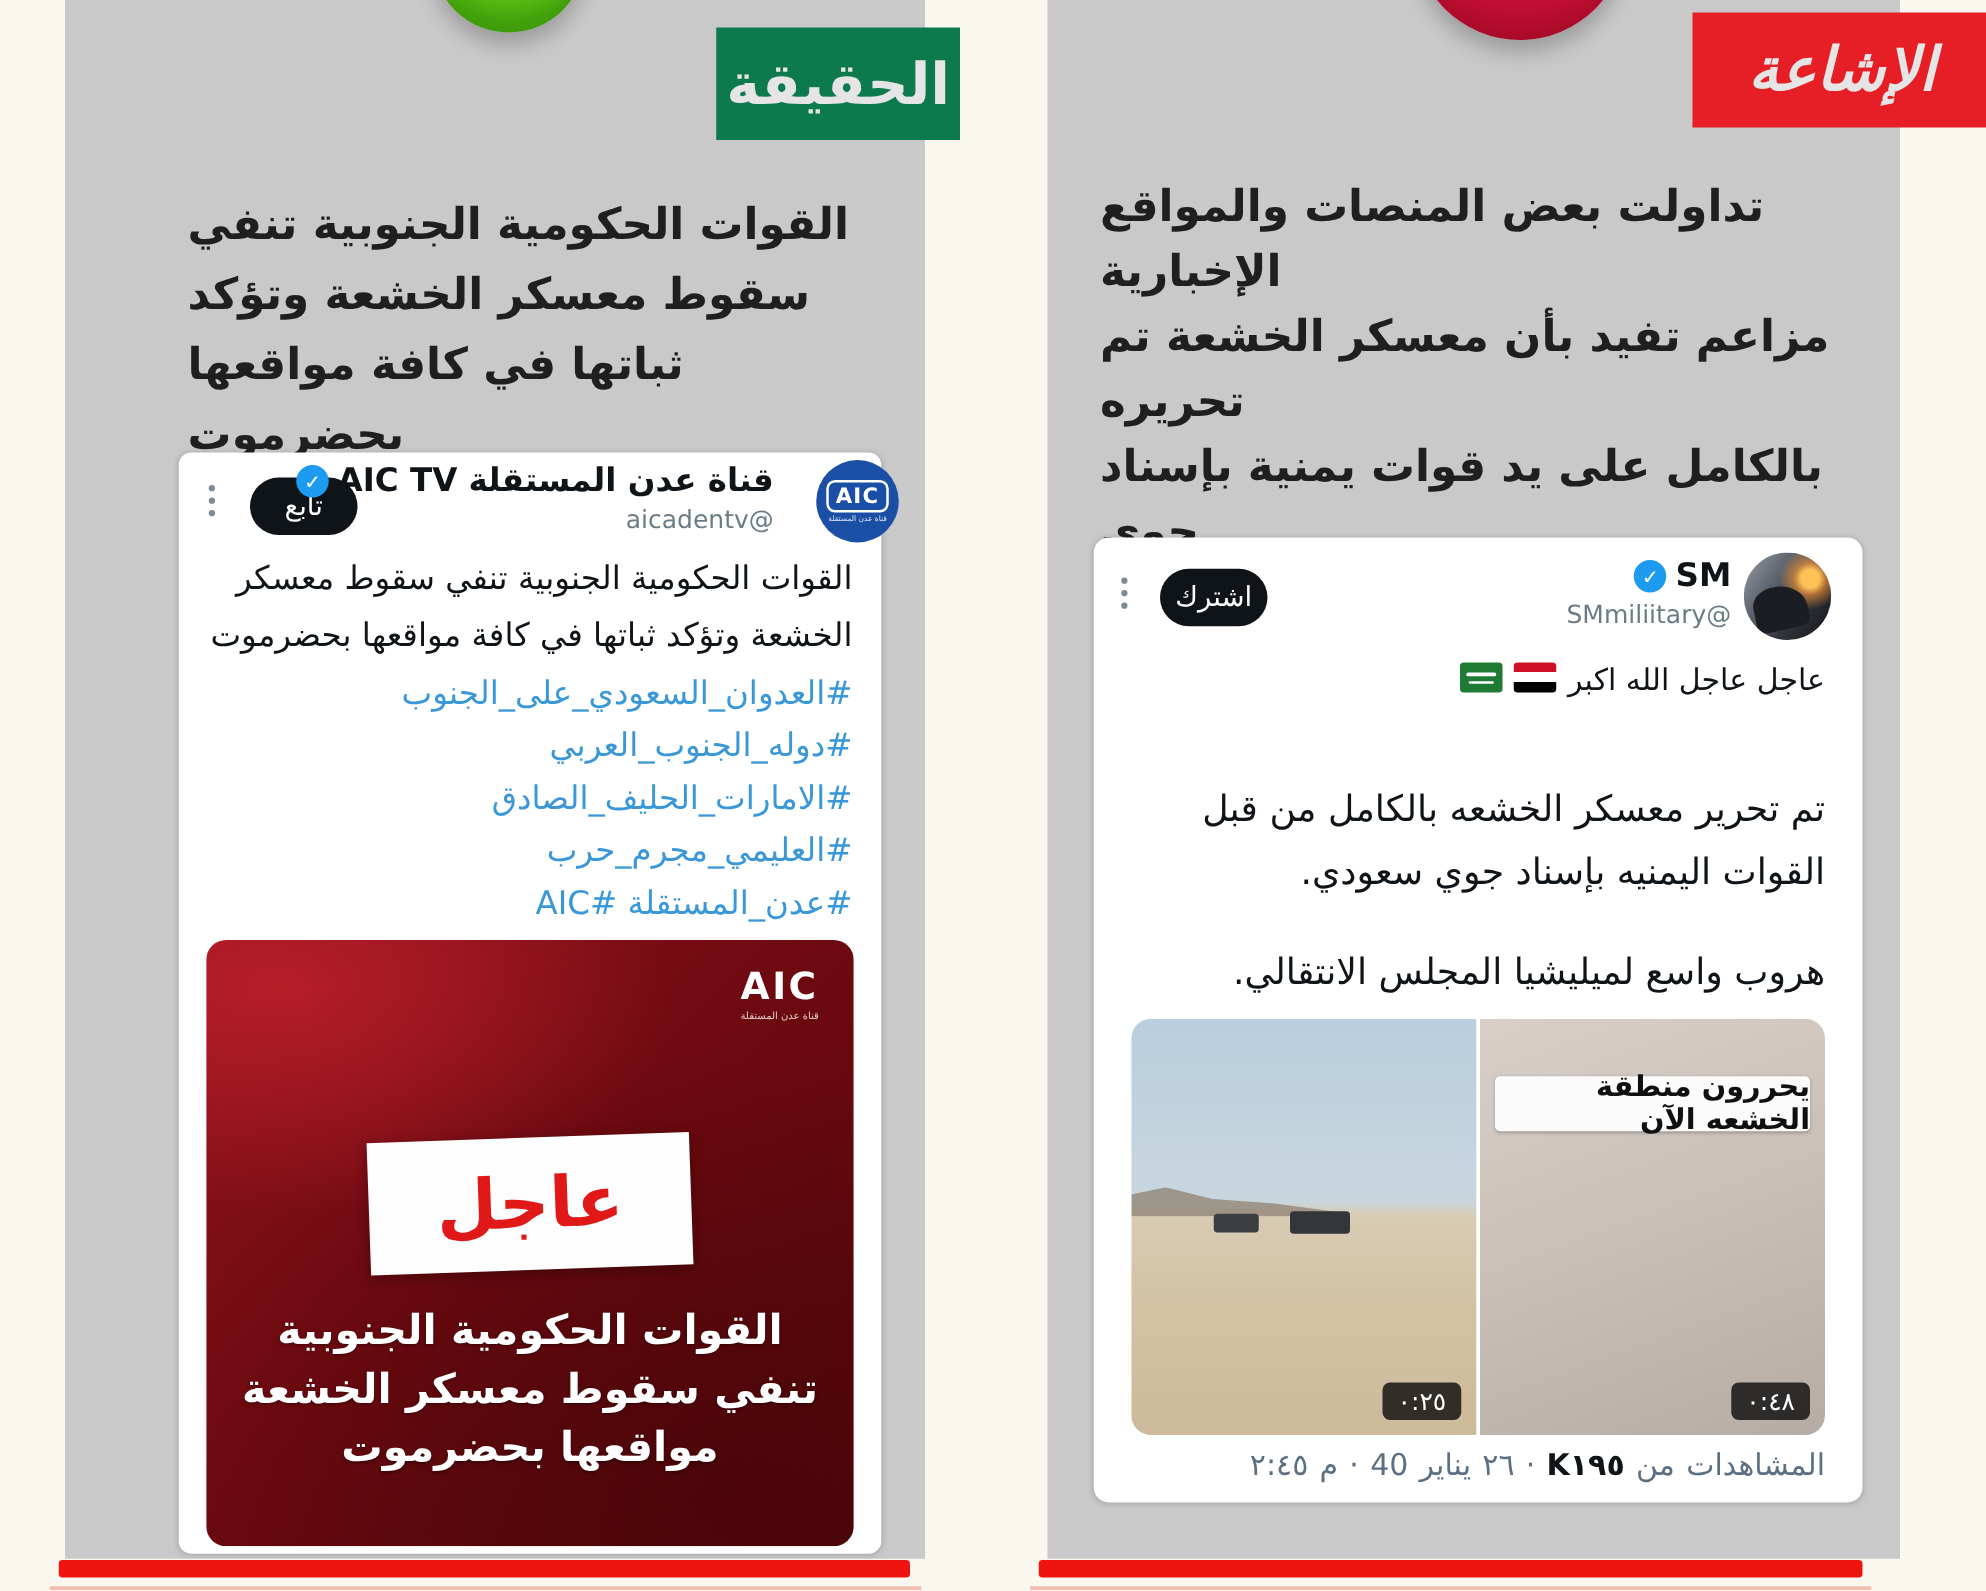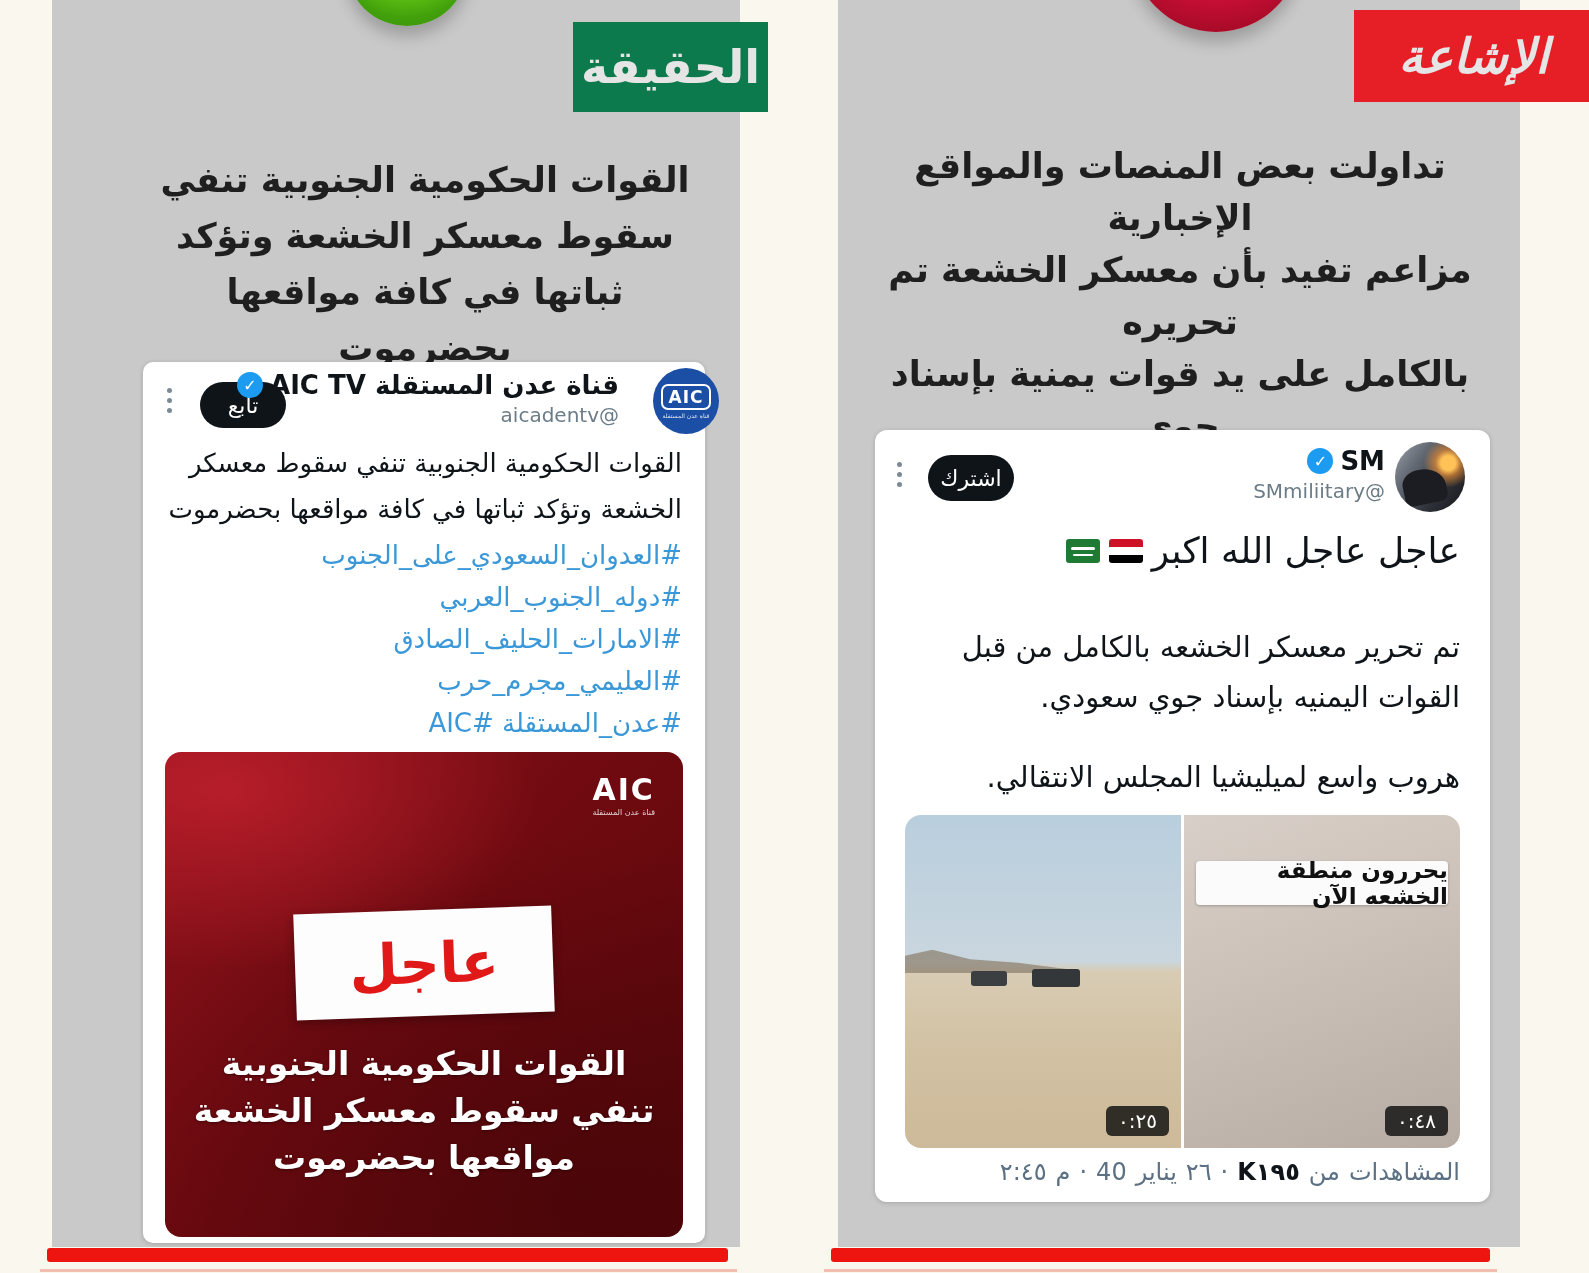--- a/index.html
+++ b/index.html
@@ -29,21 +29,21 @@
     background:radial-gradient(circle at 50% 30%, #ea3a5e 0%, #d01038 52%, #a50a27 84%);
     box-shadow:0 10px 16px rgba(0,0,0,.22); }
 
   
   .badge { position:absolute; display:flex; align-items:center; justify-content:center;
     color:#e5e5e5; font-weight:bold; }
   .badge.truth { left:573px; top:22px; width:195px; height:90px; background:#0d7a4d; font-size:46px; }
   .badge.rumor { left:1354px; top:10px; width:239px; height:92px; background:#e61f26; font-size:48px;font-style:italic; }
 
   
-  .headline { position:absolute; direction:rtl; text-align:center; font-weight:bold; color:#1f1f1f; }
+  .headline { position:absolute; direction:rtl; text-align:left; font-weight:bold; color:#1f1f1f; }
   .headline.left  { left:150px; top:152px; width:550px; font-size:35px; line-height:56px; }
   .headline.right { left:880px; top:140px; width:600px; font-size:35px; line-height:52px; }
   .headline span { display:block; }
 
   
   .card { position:absolute; background:#fff; box-shadow:0 1px 5px rgba(0,0,0,.18); }
   .card.tleft  { left:143px; top:362px; width:562px; height:881px; border-radius:10px; }
   .card.tright { left:875px; top:430px; width:615px; height:772px; border-radius:12px; }
 
   .avatar { position:absolute; border-radius:50%; overflow:hidden; }
@@ -92,21 +92,21 @@
   .news-img .aic-logo .t1 { font-size:30px; font-weight:bold; letter-spacing:2px; }
   .news-img .aic-logo .t2 { font-size:8px; opacity:.8; margin-top:1px; }
   .urgent-box { position:absolute; left:50%; top:158px; transform:translateX(-50%) rotate(-2deg);
     width:258px; height:106px; background:#fdfdfd; display:flex; align-items:center; justify-content:center;
     color:#e01818; font-size:56px; font-weight:bold; box-shadow:0 3px 10px rgba(0,0,0,.3); }
   .news-caption { position:absolute; left:0; right:0; top:288px; direction:rtl; text-align:center;
     color:#fff; font-size:33px; font-weight:bold; line-height:47px; text-shadow:0 1px 3px rgba(0,0,0,.4); }
 
   
   .intro-line { position:absolute; left:30px; right:30px; top:100px; direction:rtl;
-    display:flex; align-items:center; gap:9px; font-size:36px; color:#0f1419; }
+    display:flex; align-items:flex-start; gap:9px; font-size:24px; color:#0f1419; }
   .flag { display:inline-block; width:34px; height:24px; border-radius:3px; overflow:hidden; position:relative; flex:0 0 auto; }
   .flag.yemen { background:linear-gradient(#ce1126 0 33%, #ffffff 33% 66%, #000 66% 100%); }
   .flag.saudi { background:#1f7a33; }
   .flag.saudi::before { content:""; position:absolute; left:5px; right:5px; top:8px; height:3px; background:#fff; border-radius:2px; }
   .flag.saudi::after  { content:""; position:absolute; left:7px; right:7px; top:15px; height:2px; background:#fff; border-radius:2px; }
 
   .para { position:absolute; left:30px; right:30px; direction:rtl; text-align:right;
     font-size:29px; line-height:50px; color:#0f1419; }
   .para.p1 { top:192px; }
   .para.p2 { top:322px; }

